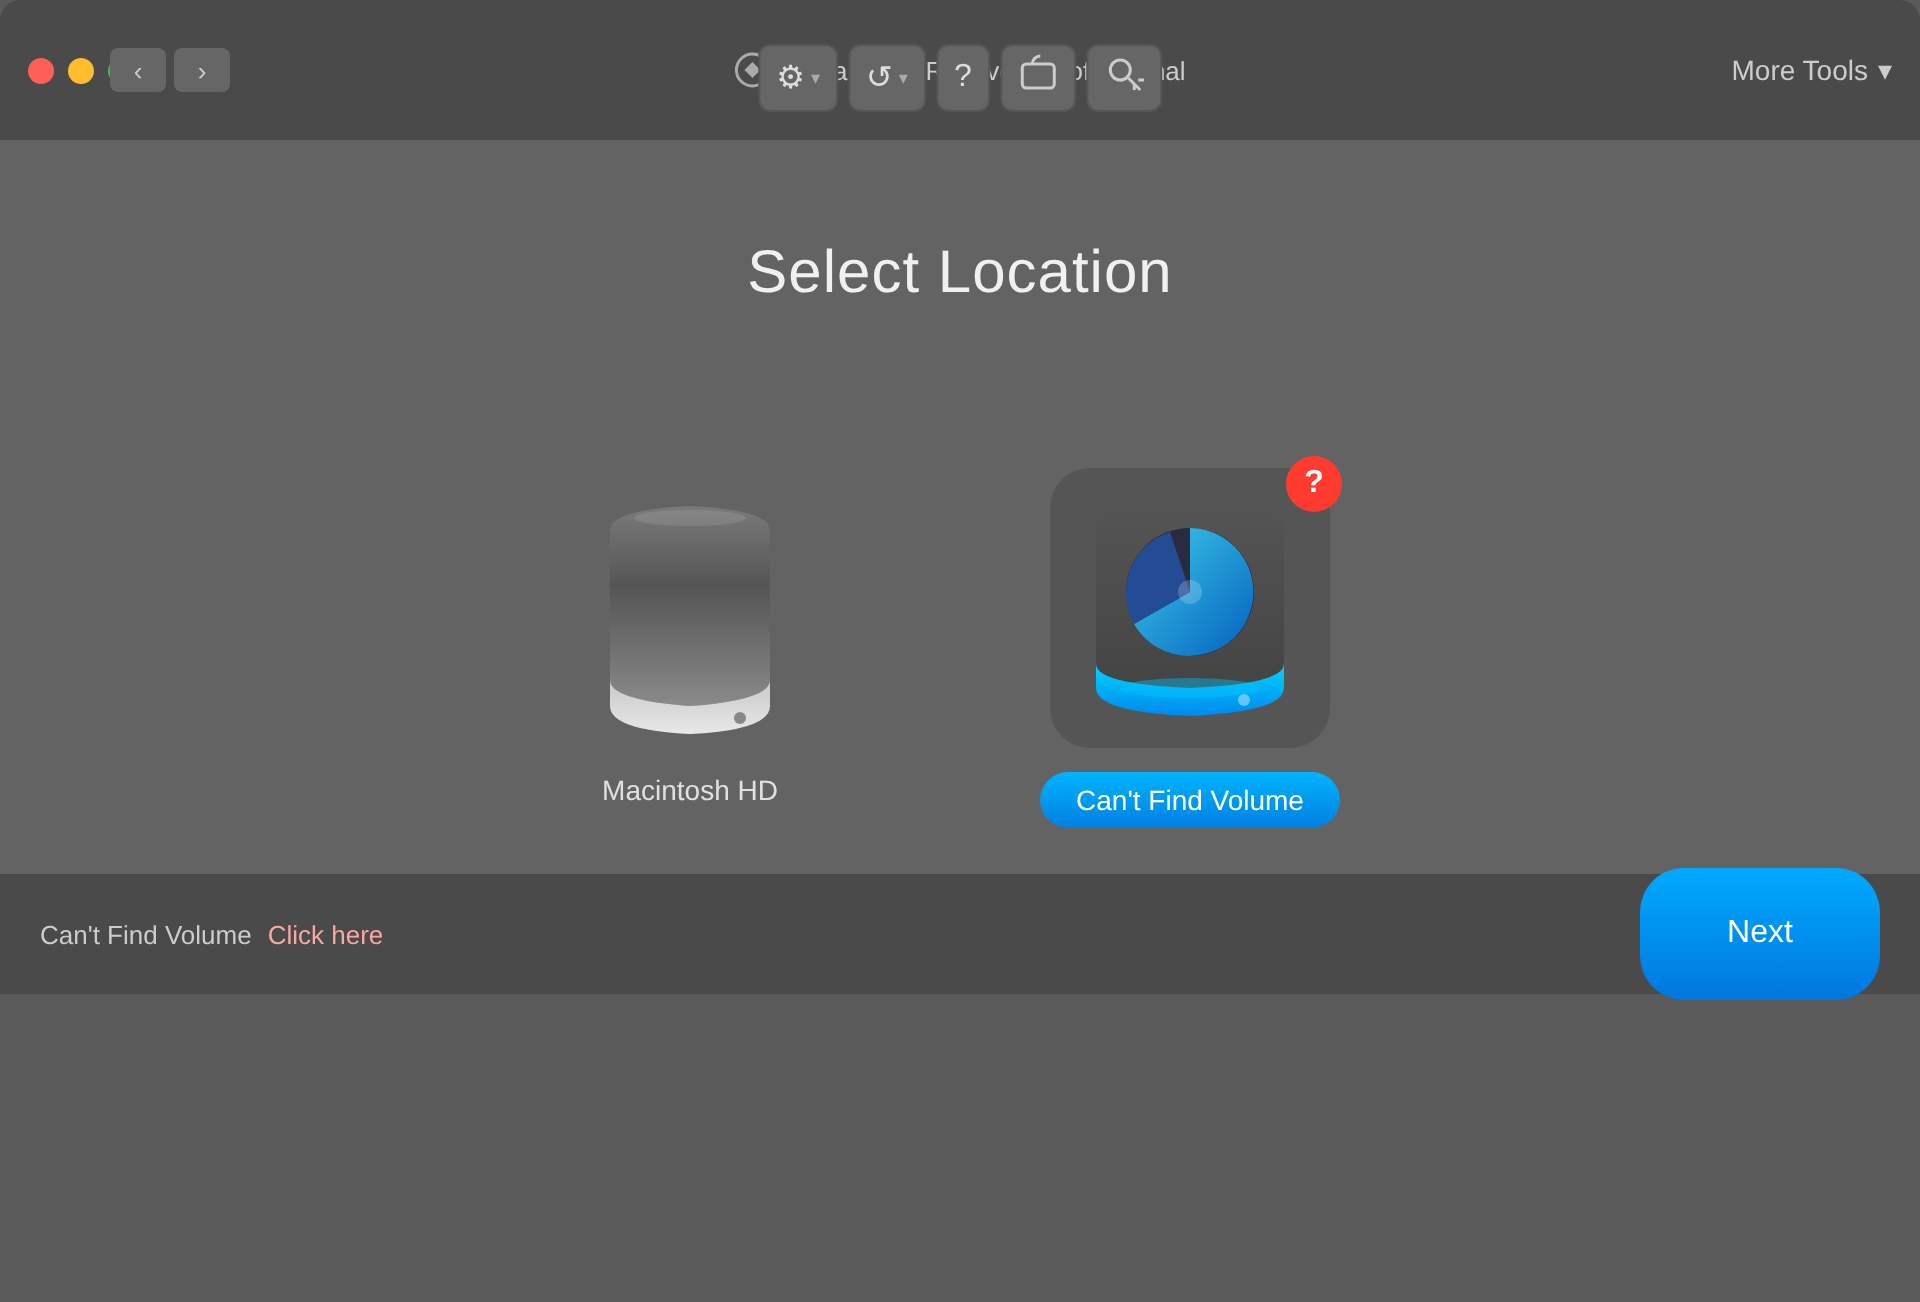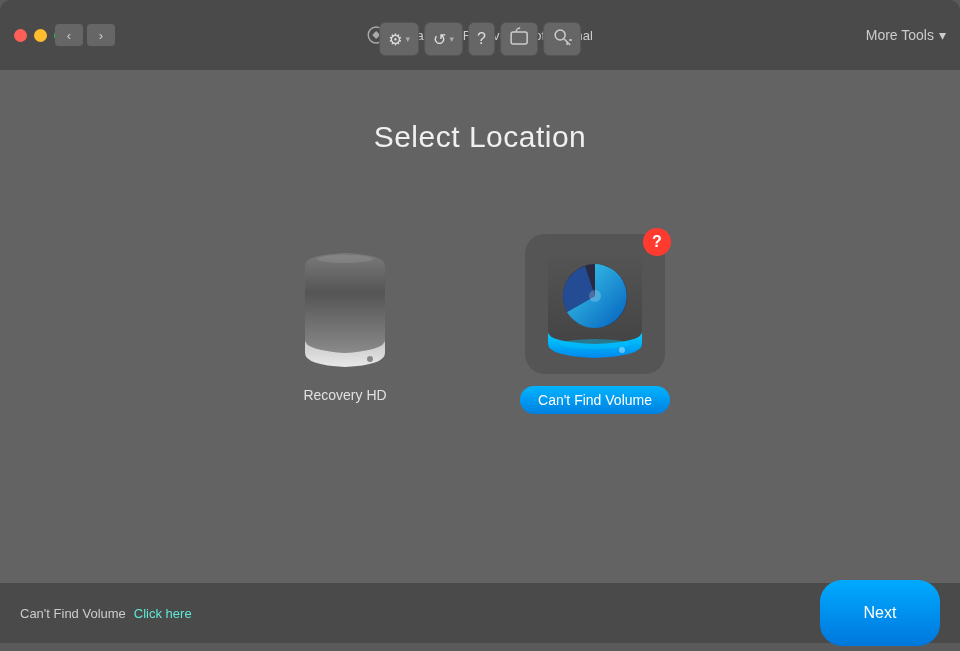--- a/index.html
+++ b/index.html
@@ -119,21 +119,21 @@
       color: #ccc;
       font-size: 14px;
       cursor: pointer;
       display: flex;
       align-items: flex-start;
       gap: 5px;
     }
 
     
     .main-content {
-      height: 573px;
+      height: 427px;
       background: #636363;
       position: relative;
       display: flex;
       flex-direction: column;
       align-items: center;
     }
 
     .page-title {
       color: #f0f0f0;
       font-size: 30px;
@@ -229,21 +229,21 @@
 
     .bottom-left {
       display: flex;
       align-items: center;
       gap: 8px;
       color: #ccc;
       font-size: 13px;
     }
 
     .click-here-link {
-      color: #5eead4;
+      color: #fca5a5;
       font-size: 13px;
       cursor: pointer;
       text-decoration: none;
     }
 
     .next-btn {
       background: linear-gradient(180deg, #00aaff, #0077dd);
       color: white;
       border: none;
       border-radius: 22px;
@@ -339,21 +339,21 @@
         </defs>
 
         <path d="M15 20 Q15 10 55 8 Q95 10 95 20 L95 95 Q95 105 55 108 Q15 105 15 95 Z" fill="url(#hdGrad)"></path>
 
         <path d="M15 95 Q15 105 55 108 Q95 105 95 95 L95 108 Q95 120 55 122 Q15 120 15 108 Z" fill="url(#hdBottom)"></path>
 
         <circle cx="80" cy="114" r="3" fill="#888"></circle>
 
         <ellipse cx="55" cy="14" rx="28" ry="4" fill="rgba(255,255,255,0.1)"></ellipse>
       </svg>
-      <span class="drive-label">Recovery HD</span>
+      <span class="drive-label">Macintosh HD</span>
     </div>
 
     <div class="cant-find-container">
       <div class="cant-find-icon-wrapper">
         <div class="question-badge">?</div>
         <svg width="110" height="120" viewBox="0 0 110 120">
           <defs>
             <linearGradient id="cfGrad" x1="0%" y1="0%" x2="0%" y2="100%">
               <stop offset="0%" style="stop-color:#555"></stop>
               <stop offset="100%" style="stop-color:#444"></stop>

